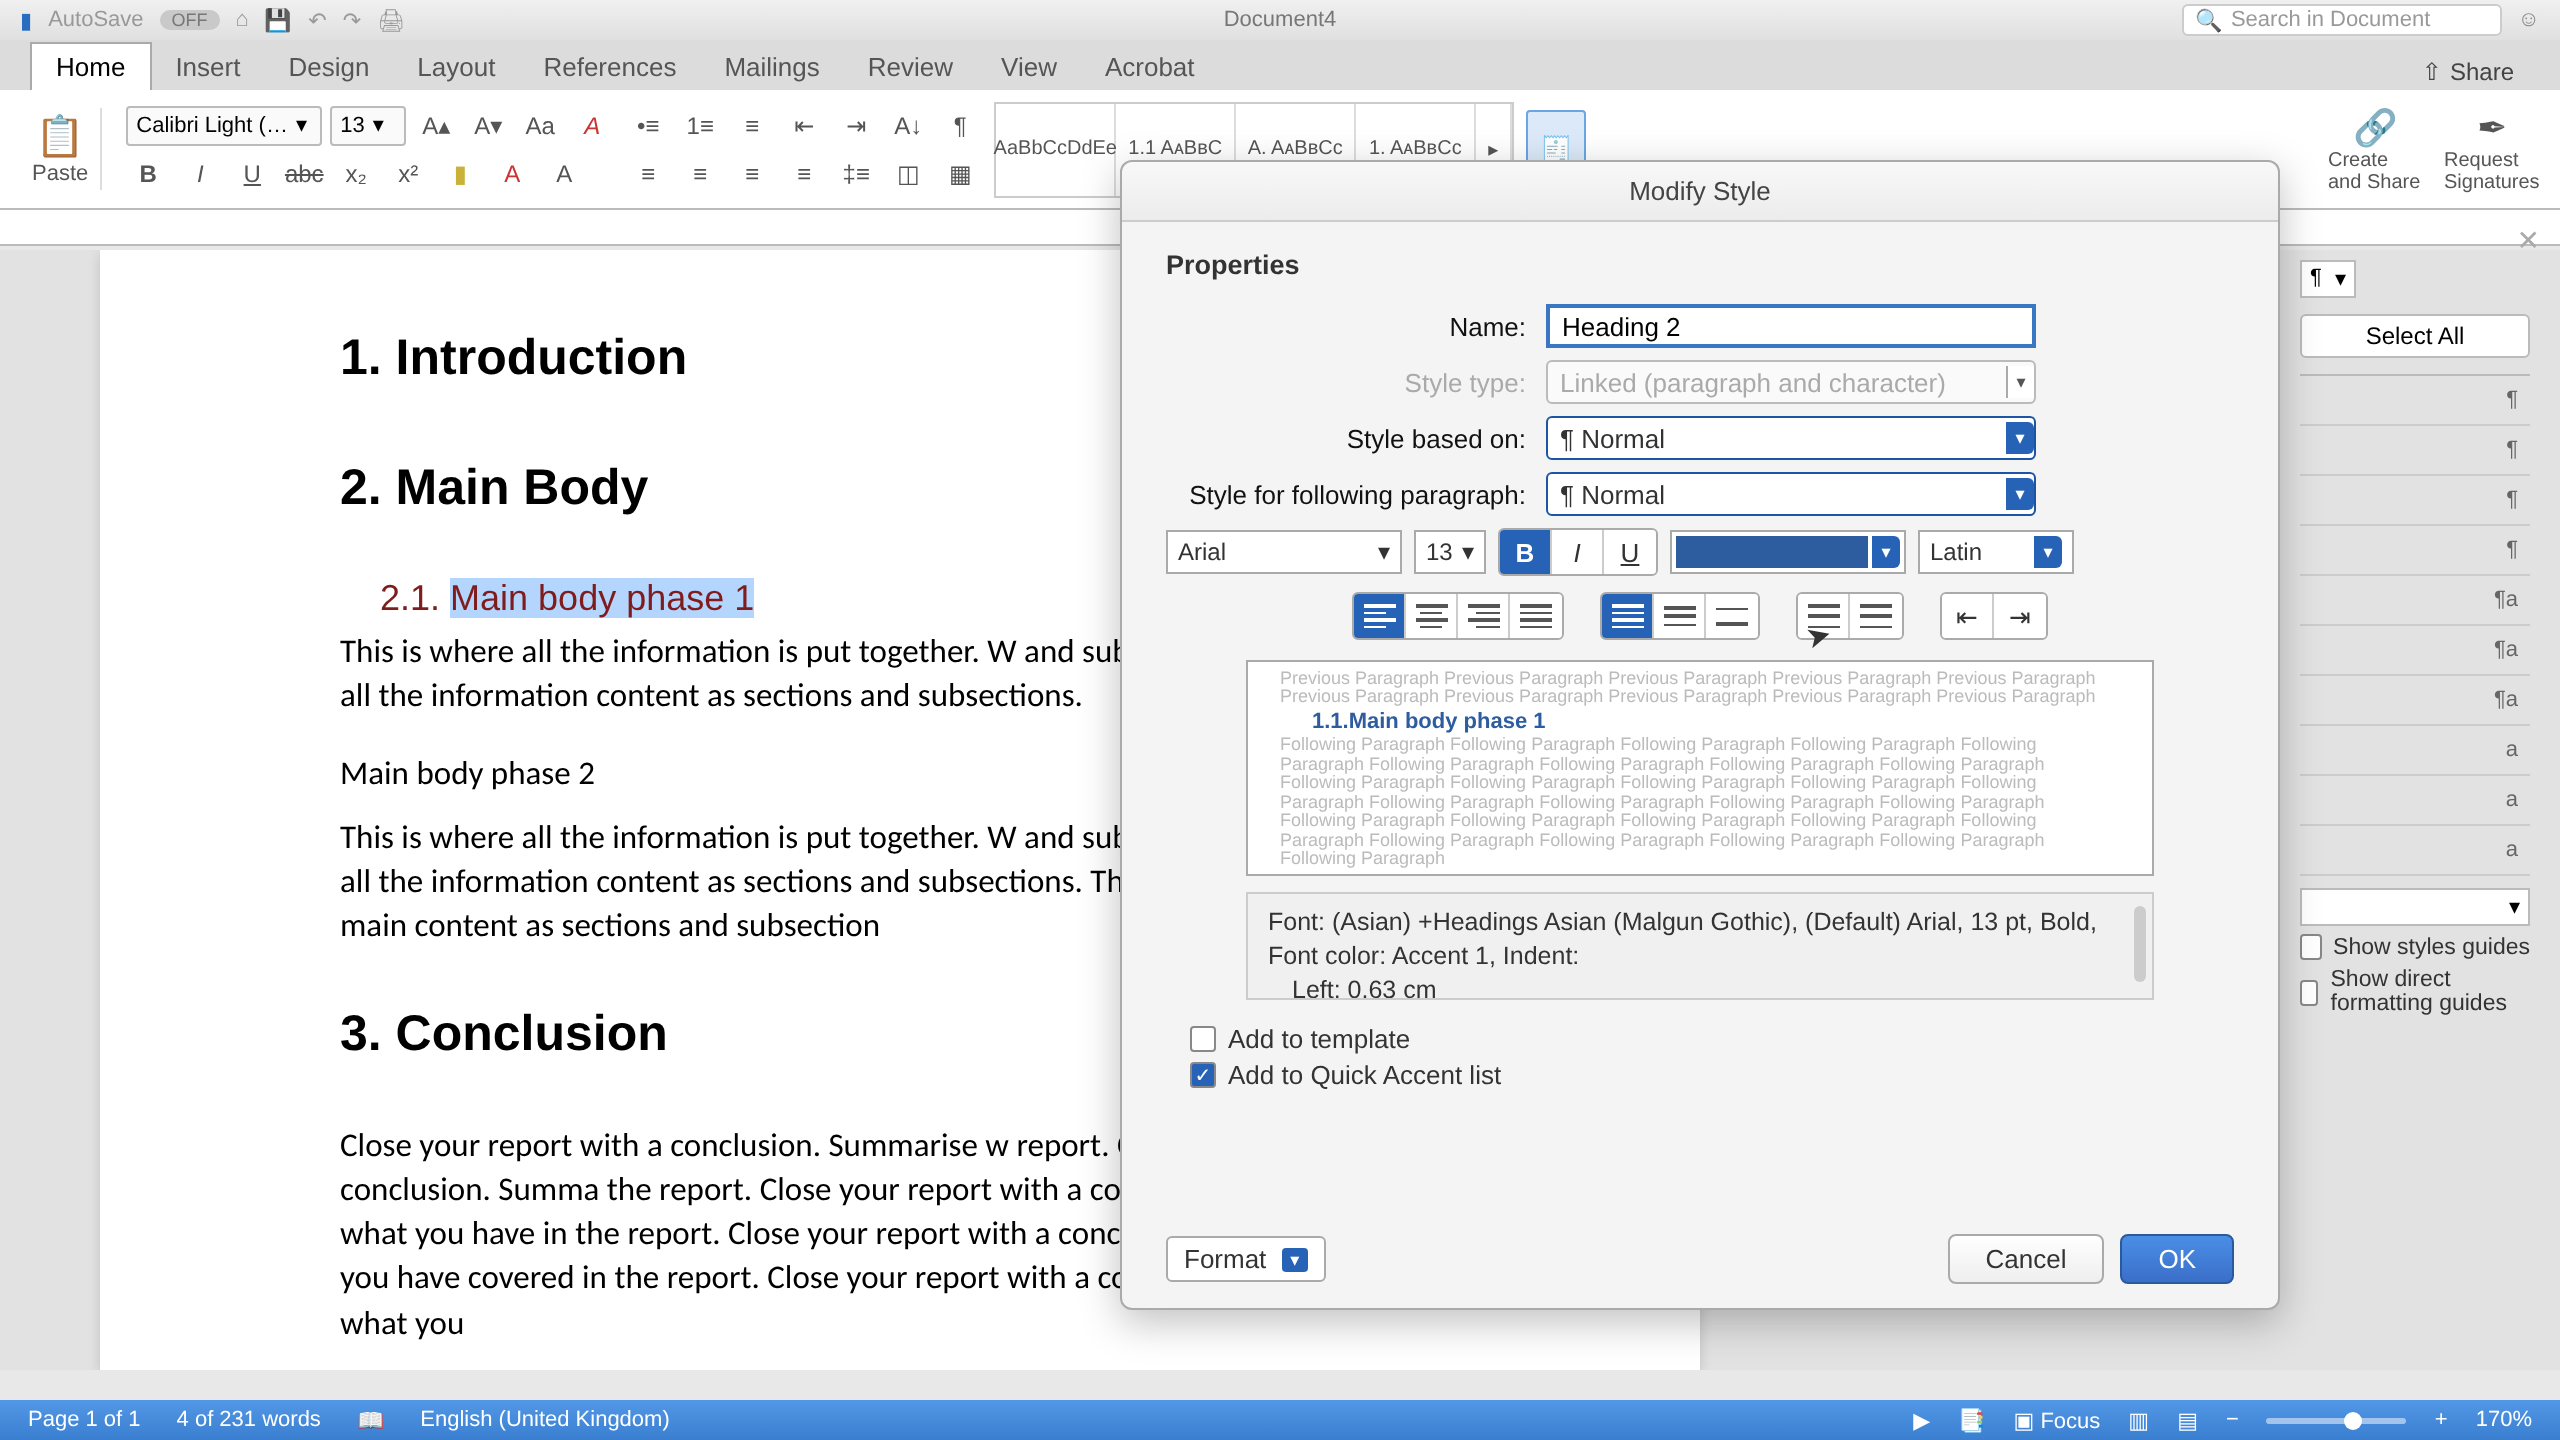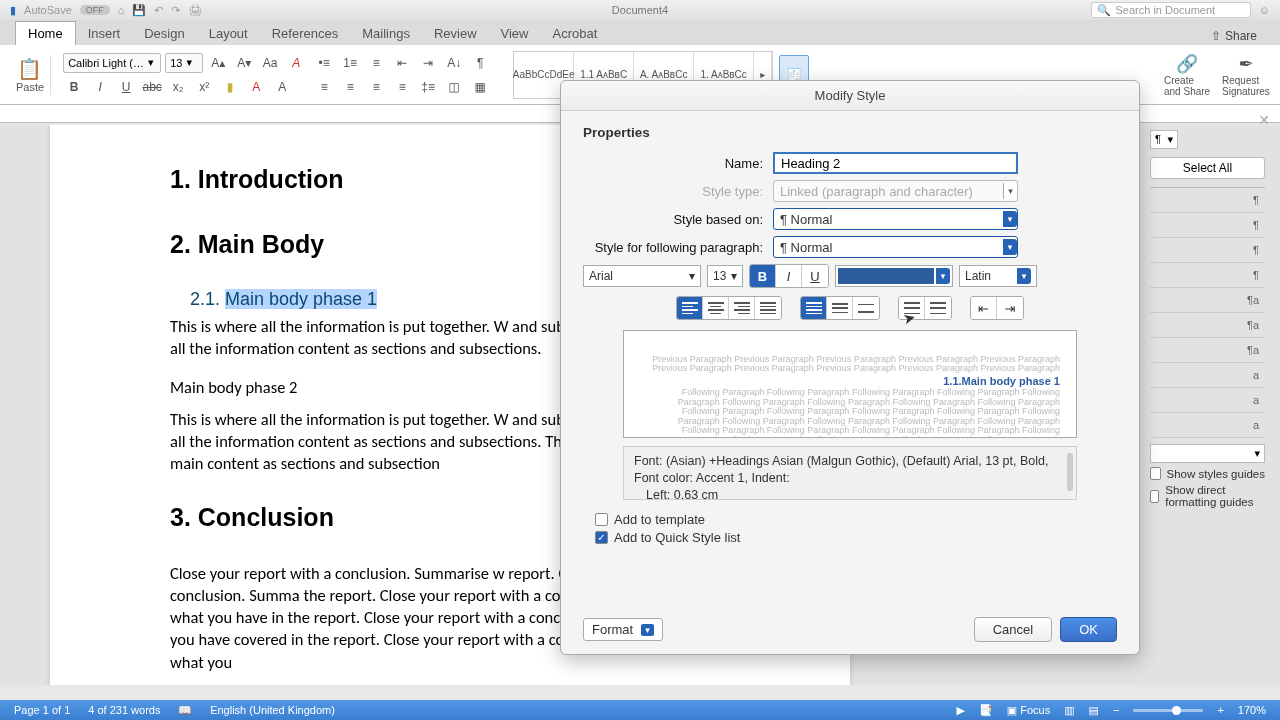--- a/index.html
+++ b/index.html
@@ -12,30 +12,30 @@
 .tabbar { height: 25px; background: #dcdcdc; display: flex; align-items: flex-end; padding-left: 15px; font-size: 13px; text-align: center; }
 .tab { padding: 4px 12px; color: #555; cursor: default; }
 .tab.active { background: #fff; border-top: 1px solid #aaa; border-left: 1px solid #aaa; border-right: 1px solid #aaa; color: #000; }
 .share-btn { margin-left: auto; margin-right: 15px; padding: 2px 8px; font-size: 12px; color: #444; display: flex; align-items: center; gap: 4px; }
 .ribbon { height: 60px; background: #fff; border-bottom: 1px solid #bbb; display: flex; align-items: center; padding: 4px 10px; gap: 6px; }
 .rb-group { display: flex; flex-direction: column; gap: 2px; }
 .rb-row { display: flex; align-items: center; gap: 4px; }
 .rb-btn { width: 22px; height: 22px; border: 1px solid transparent; display: flex; align-items: center; justify-content: center; font-size: 12px; color: #555; border-radius: 2px; }
 .rb-select { border: 1px solid #bbb; font-size: 11px; padding: 1px 4px; border-radius: 2px; background: #fafafa; height: 20px; display: flex; align-items: center; gap: 4px; }
 .rb-paste { display: flex; flex-direction: column; align-items: center; padding: 2px 6px; font-size: 11px; color: #555; border-right: 1px solid #ddd; margin-right: 6px; }
-.sty-gal { display: flex; border: 1px solid #ccc; height: 48px; margin-left: 16px; justify-content: flex-end; }
+.sty-gal { display: flex; border: 1px solid #ccc; height: 48px; margin-left: 0; justify-content: flex-end; }
 .sty-item { width: 60px; border-right: 1px solid #ddd; display: flex; align-items: center; justify-content: center; font-size: 10px; color: #555; }
 .pane { width: 30px; text-align: center; font-size: 14px; color: #555; }
 .rb-right { display: flex; gap: 10px; margin-left: auto; }
 .rb-rbtn { display: flex; flex-direction: column; align-items: center; font-size: 10px; color: #555; width: 48px; }
 .ruler { height: 18px; background: #fff; border-bottom: 1px solid #bbb; position: relative; }
 .doc-area { position: absolute; top: 125px; left: 0; width: 100%; height: 560px; background: #e2e2e2; overflow: hidden; }
 .page { position: absolute; left: 50px; top: 0; width: 800px; height: 560px; background: #fff; box-shadow: 0 2px 6px rgba(0,0,0,.15); padding: 40px 120px 0 120px; font-family: 'Calibri Light', Calibri, Arial, sans-serif; color: #000; }
 .h1 { font-size: 25px; font-weight: bold; font-family: Arial, sans-serif; margin-bottom: 30px; }
-.h2 { font-size: 18px; color: #0c4a6e; font-family: Arial, sans-serif; margin-left: 20px; margin-bottom: 5px; }
+.h2 { font-size: 18px; color: #7f1d1d; font-family: Arial, sans-serif; margin-left: 20px; margin-bottom: 5px; }
 .h2sel { background: #b4d5fe; }
 .bodytxt { font-size: 16.5px; line-height: 1.35; margin-bottom: 10px; font-family: Calibri, Arial, sans-serif; }
 .dialog { position: absolute; left: 560px; top: 80px; width: 580px; height: 575px; background: #f4f4f4; border: 1px solid #aaa; border-radius: 6px; box-shadow: 0 6px 20px rgba(0,0,0,.25); font-size: 13px; color: #333; }
 .dlg-title { text-align: center; padding: 7px; border-bottom: 1px solid #ccc; font-size: 13px; color: #444; background: linear-gradient(#f8f8f8,#ececec); border-radius: 6px 6px 0 0; }
 .dlg-body { padding: 14px 22px; }
 .dlg-sec { font-weight: bold; font-size: 13.5px; margin-bottom: 12px; }
 .dlg-row { display: flex; align-items: center; margin-bottom: 6px; }
 .dlg-lbl { width: 180px; text-align: right; margin-right: 10px; color: #111; font-size: 13px; }
 .dlg-lbl.disabled { color: #aaa; }
 .dlg-inp { flex: 1; max-width: 245px; border: 2.5px solid #3a77c2; background: #fff; padding: 2px 6px; height: 22px; font-size: 13px; outline: none; }
@@ -54,21 +54,21 @@
 .fmt-swatch { flex: 1; height: 100%; background: #2e5d9f; }
 .fmt-lang { width: 78px; border: 1px solid #aaa; background: #fff; padding: 2px 5px; height: 22px; display: flex; align-items: center; justify-content: space-between; font-size: 12px; }
 .align-row { display: flex; gap: 18px; justify-content: center; margin: 4px 0 10px; }
 .align-grp { display: flex; border: 1px solid #aaa; border-radius: 3px; overflow: hidden; }
 .a-btn { width: 26px; height: 22px; background: #fff; border-right: 1px solid #ccc; display: flex; align-items: center; justify-content: center; }
 .a-btn:last-child { border-right: none; }
 .a-btn.active { background: #2662b5; }
 .lines { width: 16px; height: 12px; display: flex; flex-direction: column; justify-content: space-between; }
 .lines span { height: 1.5px; background: #555; display: block; }
 .a-btn.active .lines span { background: #fff; }
-.preview { border: 1px solid #aaa; background: #fff; height: 108px; margin: 10px 40px 8px; padding: 24px 16px; font-size: 9px; color: #bbb; line-height: 1.05; font-family: Arial; overflow: hidden; text-align: right; }
+.preview { border: 1px solid #aaa; background: #fff; height: 108px; margin: 10px 40px 8px; padding: 4px 16px; font-size: 9px; color: #bbb; line-height: 1.05; font-family: Arial; overflow: hidden; }
 .preview .ph { color: #2e5d9f; font-weight: bold; font-size: 11px; margin: 2px 0 1px 16px; }
 .desc-box { border: 1px solid #ccc; background: #f0f0f0; height: 54px; margin: 0 40px 12px; padding: 6px 10px; font-size: 12.5px; color: #333; line-height: 1.35; position: relative; overflow: hidden; }
 .desc-box .scroll { position: absolute; right: 3px; top: 6px; width: 6px; height: 38px; background: #ccc; border-radius: 3px; }
 .chk-row { display: flex; align-items: center; gap: 6px; margin: 3px 12px; font-size: 13px; }
 .chk { width: 13px; height: 13px; border: 1px solid #888; border-radius: 2px; background: #fff; display: flex; align-items: center; justify-content: center; color: #2662b5; font-size: 10px; }
 .chk.on { background: #2662b5; color: #fff; }
 .dlg-foot { position: absolute; bottom: 12px; left: 22px; right: 22px; display: flex; align-items: center; }
 .fmt-dd { border: 1px solid #aaa; background: #fff; padding: 3px 8px; border-radius: 3px; display: flex; align-items: center; gap: 8px; font-size: 13px; }
 .fmt-dd .arr { background: #2662b5; color: #fff; padding: 1px 4px; border-radius: 2px; font-size: 9px; }
 .dlg-btn { padding: 4px 18px; border: 1px solid #aaa; border-radius: 4px; background: linear-gradient(#fff,#eee); font-size: 13px; margin-left: 8px; }
@@ -441,21 +441,21 @@
       <div style="margin-left:12px;">Left:  0.63 cm</div>
       <div class="scroll"></div>
     </div>
 
     <div class="chk-row">
         <span class="chk"></span>
         <span>Add to template</span>
       </div>
     <div class="chk-row">
         <span class="chk on">✓</span>
-        <span>Add to Quick Style list</span>
+        <span>Add to Quick Accent list</span>
       </div>
   </div>
   <div class="dlg-foot">
     <div class="fmt-dd">
         <span>Format</span>
         <span class="arr">▾</span>
       </div>
     <div style="flex:1"></div>
     <div class="dlg-btn">Cancel</div>
     <div class="dlg-btn ok">OK</div>

